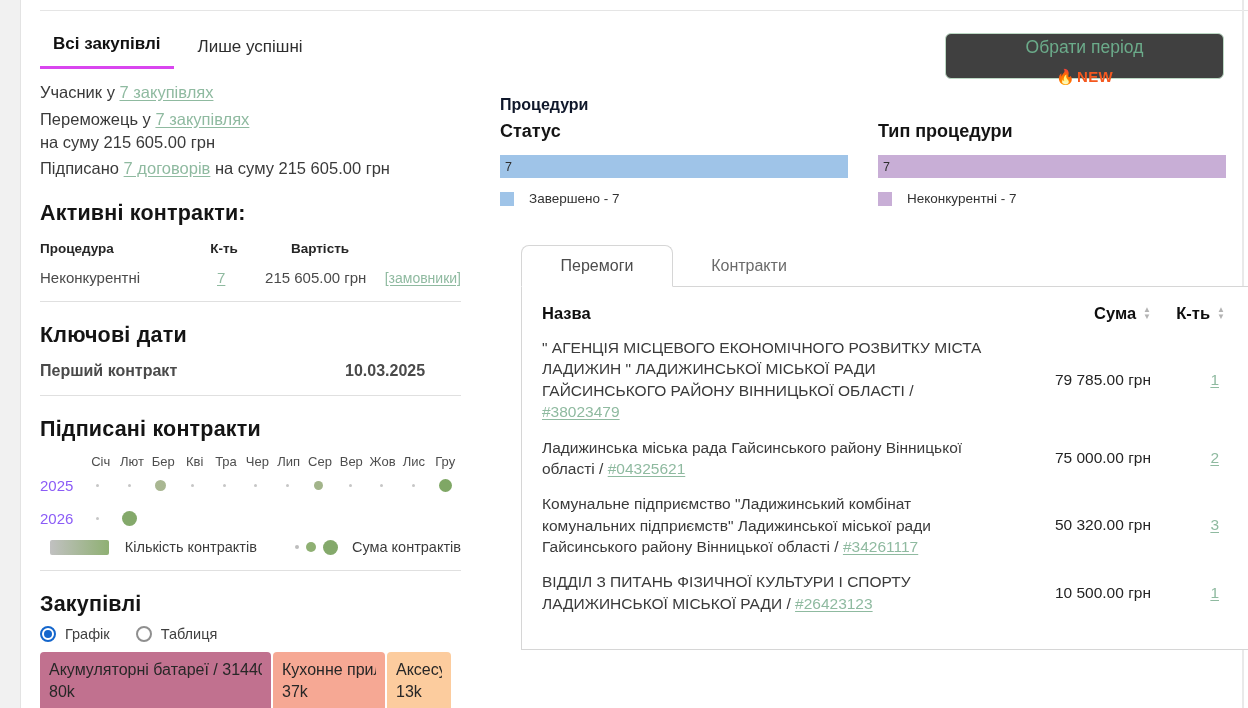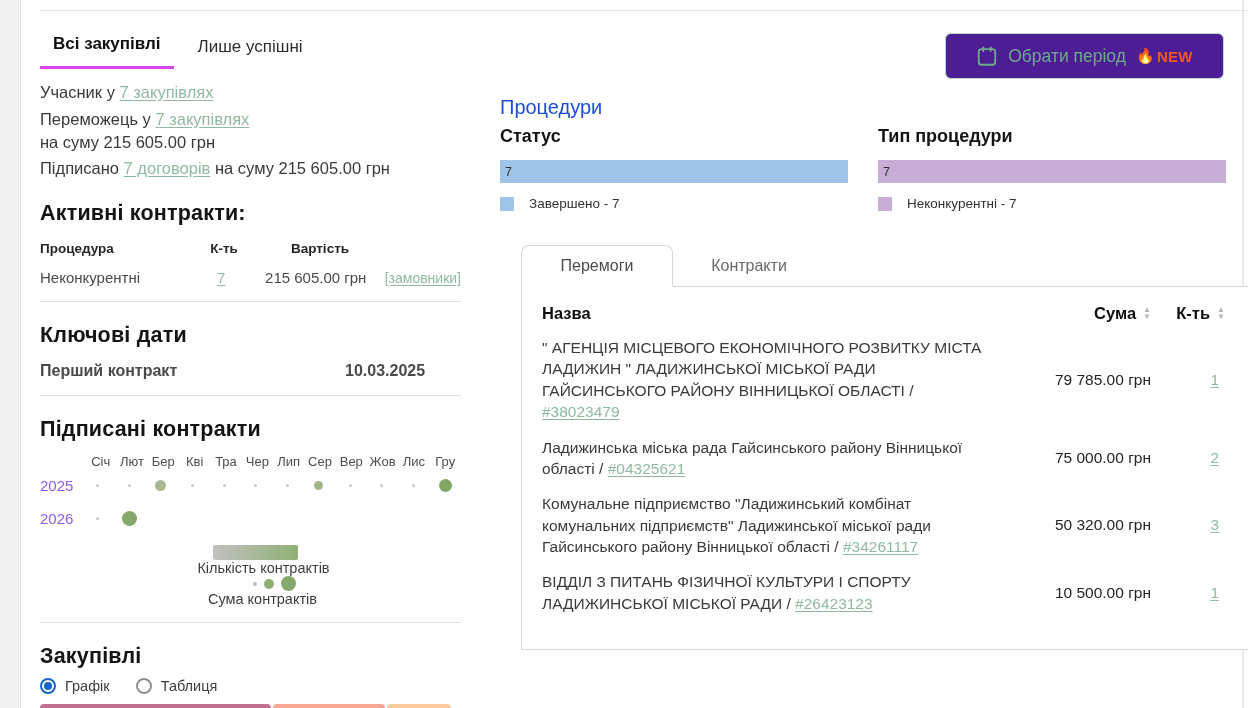--- a/index.html
+++ b/index.html
@@ -31,40 +31,40 @@
   .divider{border:none;border-top:1px solid #e0e0e0;margin:15px 0 0 0;}
   .kd-row{display:flex;margin-top:14px;font-size:16px;color:#4a4a4a;font-weight:bold;}
   .kd-value{margin-left:auto;width:116px;}
 
   .months{display:flex;margin-left:45px;margin-top:12px;}
   .mcell{width:34px;text-align:center;font-size:13px;color:#4e4e4e;}
   .dot-row{display:flex;align-items:center;height:33px;margin-left:0;}
   .year{width:45px;font-size:15px;color:#8b5cf6;}
   .dcell{width:34px;display:flex;justify-content:center;align-items:center;height:33px;}
   .dot{border-radius:50%;display:block;}
-  .chart-legend{display:flex;align-items:center;margin-top:10px;padding-left:10px;flex-direction:column;}
+  .chart-legend{display:flex;align-items:center;margin-top:4px;padding-left:10px;}
   .grad-bar{width:85px;height:15px;background:linear-gradient(90deg,#c1c1c1,#8fb073);border-radius:2px;}
   .legend-label{font-size:14.5px;color:#3d3d3d;margin-left:16px;white-space:nowrap;}
   .legend-dots{display:flex;align-items:center;gap:7px;margin-left:38px;}
   .legend-dots + .legend-label{margin-left:14px;}
 
   .radio-row{display:flex;align-items:center;margin-top:9px;font-size:14.5px;color:#3f3f3f;}
   .radio{width:16px;height:16px;border-radius:50%;box-sizing:border-box;position:relative;cursor:pointer;flex:none;}
   .radio.sel{border:2px solid #1466cc;}
   .radio.sel::after{content:"";position:absolute;left:2px;top:2px;width:8px;height:8px;border-radius:50%;background:#1466cc;}
   .radio.unsel{border:2px solid #8f8f8f;}
   .radio-label{margin-left:9px;margin-right:26px;}
   .treemap{display:flex;gap:2px;margin-top:10px;height:70px;overflow:hidden;}
   .tm-cell{border-radius:4px 4px 0 0;padding:7px 9px;font-size:16px;color:#272727;overflow:hidden;box-sizing:border-box;flex:none;cursor:pointer;}
   .tm-name{white-space:nowrap;overflow:hidden;line-height:1.35;}
   .tm-value{line-height:1.4;}
 
   
   .procedures{position:absolute;left:500px;top:96px;width:726px;}
-  .proc-title{font-size:20px;font-weight:400;color:#1d4ed8;}
+  .proc-title{font-size:16px;font-weight:700;color:#0f172a;}
   .charts{display:flex;gap:30px;margin-top:7px;}
   .chart{flex:1;}
   .chart-sub{font-size:18px;font-weight:700;color:#141414;}
   .hbar{height:23px;position:relative;margin-top:13px;}
   .hbar .val{position:absolute;left:5px;top:50%;transform:translateY(-50%);font-size:12.5px;color:#2e2e2e;}
   .bar-legend{display:flex;align-items:flex-end;margin-top:13px;}
   .sq{width:14px;height:14px;flex:none;}
   .bar-legend .lbl{margin-left:15px;font-size:13.5px;color:#323232;}
 
   .results{position:absolute;left:497px;top:245px;width:729px;padding-left:24px;}
@@ -79,21 +79,21 @@
   .th-sum{width:142px;}
   .th-count{width:78px;padding-right:4px;box-sizing:border-box;}
   .sort{display:inline-flex;flex-direction:column;margin-left:7px;cursor:pointer;}
   .sort i{font-style:normal;font-size:8px;color:#b3b3b3;line-height:.78;}
   .rrow{display:flex;align-items:center;margin-top:14px;}
   .r-name{flex:1;font-size:15.5px;color:#3a3a3a;line-height:1.38;padding-right:14px;}
   .r-sum{width:142px;text-align:right;font-size:15.5px;color:#242424;white-space:nowrap;}
   .r-count{width:78px;text-align:right;padding-right:10px;box-sizing:border-box;font-size:15.5px;}
 
   .period-btn{position:absolute;right:24px;top:33px;width:277px;height:44px;border:1px solid #bcd9c4;border-radius:6px;
-              display:flex;align-items:center;justify-content:center;gap:10px;background:#4c1d95;cursor:pointer;}
+              display:flex;align-items:center;justify-content:center;gap:10px;background:#404040;cursor:pointer;flex-direction:column;}
   .period-label{font-size:17.5px;color:#6bab8a;}
   .new-badge{font-size:15px;font-weight:700;color:#f4581f;letter-spacing:.3px;display:flex;align-items:center;gap:2px;}
 </style>
 </head>
 <body>
 
 <div class="page">
   <div class="left-rail"></div>
   <div class="top-hairline"></div>
   <div class="right-hairline"></div>

